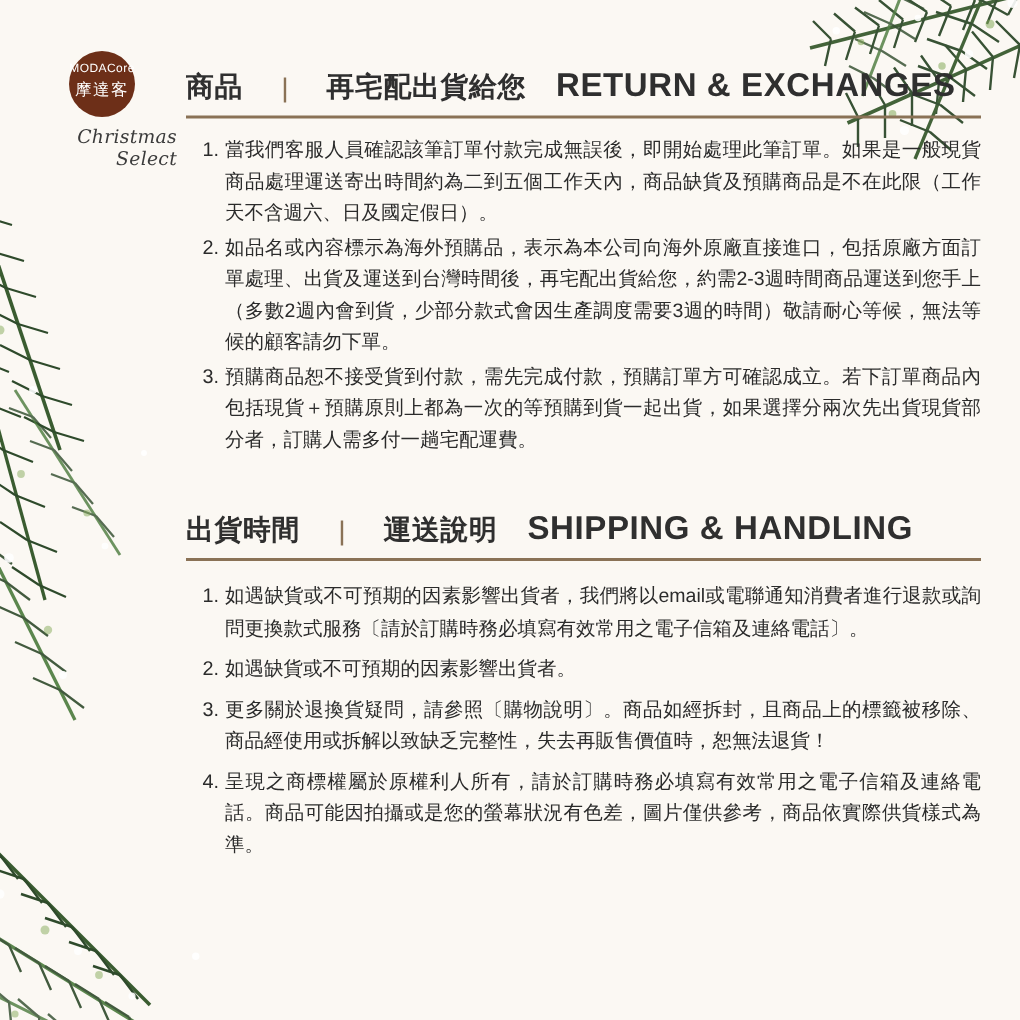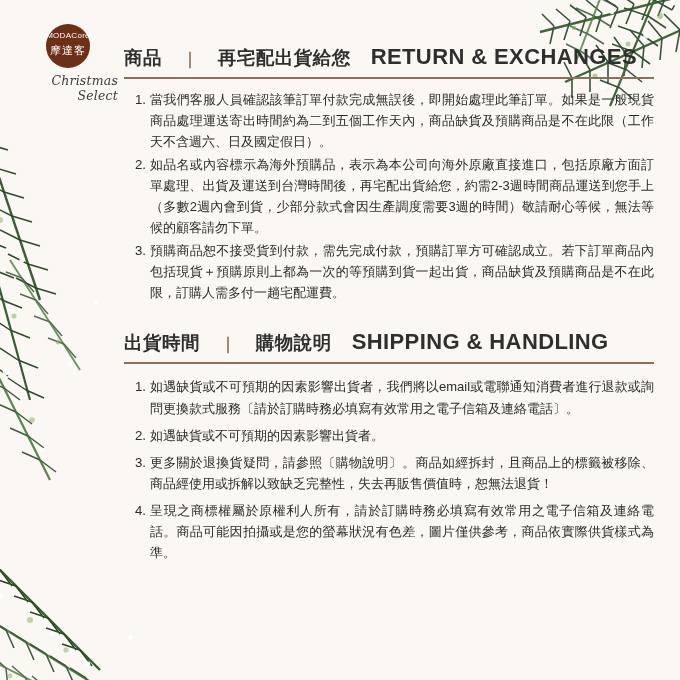--- a/index.html
+++ b/index.html
@@ -30,21 +30,21 @@
   }
   .foliage svg { display: block; }
 
   #foliage-top-right { top: -14px; right: -10px; }
   #foliage-left { top: 120px; left: -30px; }
   #foliage-bottom-left { bottom: -20px; left: -30px; }
 
   
   .logo-block {
     position: absolute;
-    top: 24px;
+    top: 34px;
     left: 18px;
     width: 100px;
     text-align: center;
     z-index: 4;
   }
   .logo-badge {
     width: 44px;
     height: 44px;
     margin: 0 auto;
     border-radius: 50%;
@@ -140,21 +140,21 @@
     content: counter(item) ".";
     position: absolute;
     left: 4px;
     top: 0;
     width: 18px;
     text-align: right;
     font-size: 13.2px;
     color: #2b2b2b;
   }
 
-  .section-2 { margin-top: 26px; }
+  .section-2 { margin-top: 36px; }
   .section-2 .section-head { margin-bottom: 12px; }
   .section-2 ol.items > li { margin-bottom: 6px; }
 
   
   .speck {
     position: absolute;
     border-radius: 50%;
     background: #ffffff;
     opacity: .9;
     pointer-events: none;
@@ -284,29 +284,29 @@
     <div class="section section-1">
       <div class="section-head">
         <span class="sh-zh">商品</span>
         <span class="sh-divider">｜</span>
         <span class="sh-zh">再宅配出貨給您</span>
         <span class="sh-en">RETURN &amp; EXCHANGES</span>
       </div>
       <ol class="items">
         <li>當我們客服人員確認該筆訂單付款完成無誤後，即開始處理此筆訂單。如果是一般現貨商品處理運送寄出時間約為二到五個工作天內，商品缺貨及預購商品是不在此限（工作天不含週六、日及國定假日）。</li>
         <li>如品名或內容標示為海外預購品，表示為本公司向海外原廠直接進口，包括原廠方面訂單處理、出貨及運送到台灣時間後，再宅配出貨給您，約需2-3週時間商品運送到您手上（多數2週內會到貨，少部分款式會因生產調度需要3週的時間）敬請耐心等候，無法等候的顧客請勿下單。</li>
-        <li>預購商品恕不接受貨到付款，需先完成付款，預購訂單方可確認成立。若下訂單商品內包括現貨＋預購原則上都為一次的等預購到貨一起出貨，商品缺貨及預購商品是不在此限，訂購人需多付一趟宅配運費。</li>
+        <li>預購商品恕不接受貨到付款，需先完成付款，預購訂單方可確認成立。若下訂單商品內包括現貨＋預購原則上都為一次的等預購到貨一起出貨，如果選擇分兩次先出貨現貨部分者，訂購人需多付一趟宅配運費。</li>
       </ol>
     </div>
 
     <div class="section section-2">
       <div class="section-head">
         <span class="sh-zh">出貨時間</span>
         <span class="sh-divider">｜</span>
-        <span class="sh-zh">購物說明</span>
+        <span class="sh-zh">運送說明</span>
         <span class="sh-en">SHIPPING &amp; HANDLING</span>
       </div>
       <ol class="items">
         <li>如遇缺貨或不可預期的因素影響出貨者，我們將以email或電聯通知消費者進行退款或詢問更換款式服務〔請於訂購時務必填寫有效常用之電子信箱及連絡電話〕。</li>
         <li>如遇缺貨或不可預期的因素影響出貨者。</li>
         <li>更多關於退換貨疑問，請參照〔購物說明〕。商品如經拆封，且商品上的標籤被移除、商品經使用或拆解以致缺乏完整性，失去再販售價值時，恕無法退貨！</li>
         <li>呈現之商標權屬於原權利人所有，請於訂購時務必填寫有效常用之電子信箱及連絡電話。商品可能因拍攝或是您的螢幕狀況有色差，圖片僅供參考，商品依實際供貨樣式為準。</li>
       </ol>
     </div>
 

